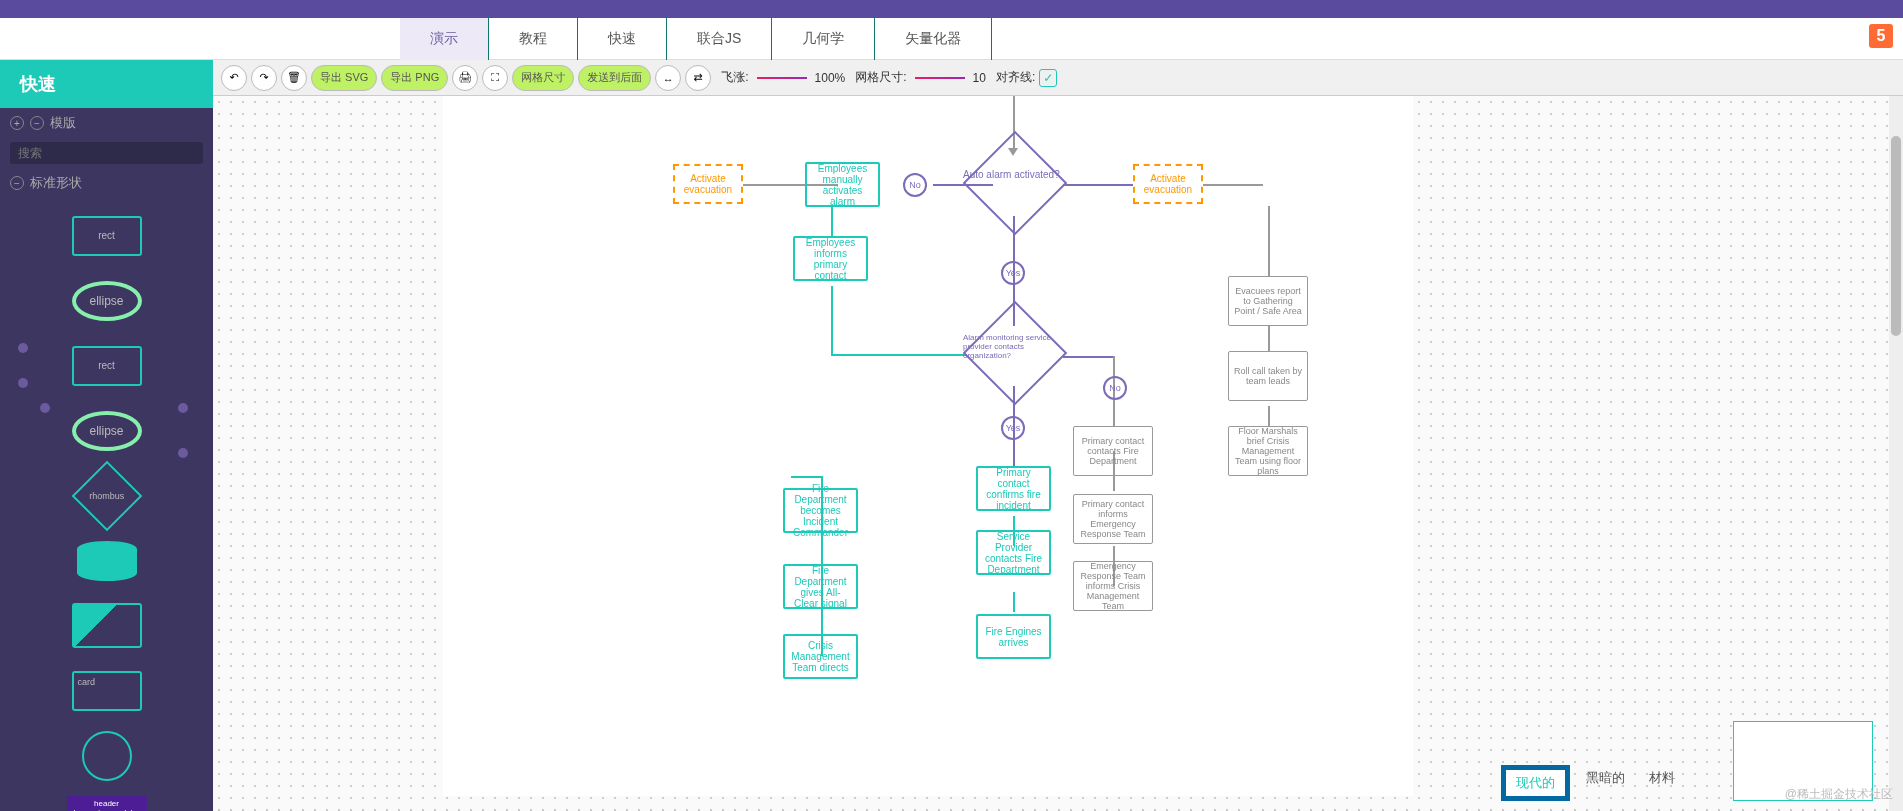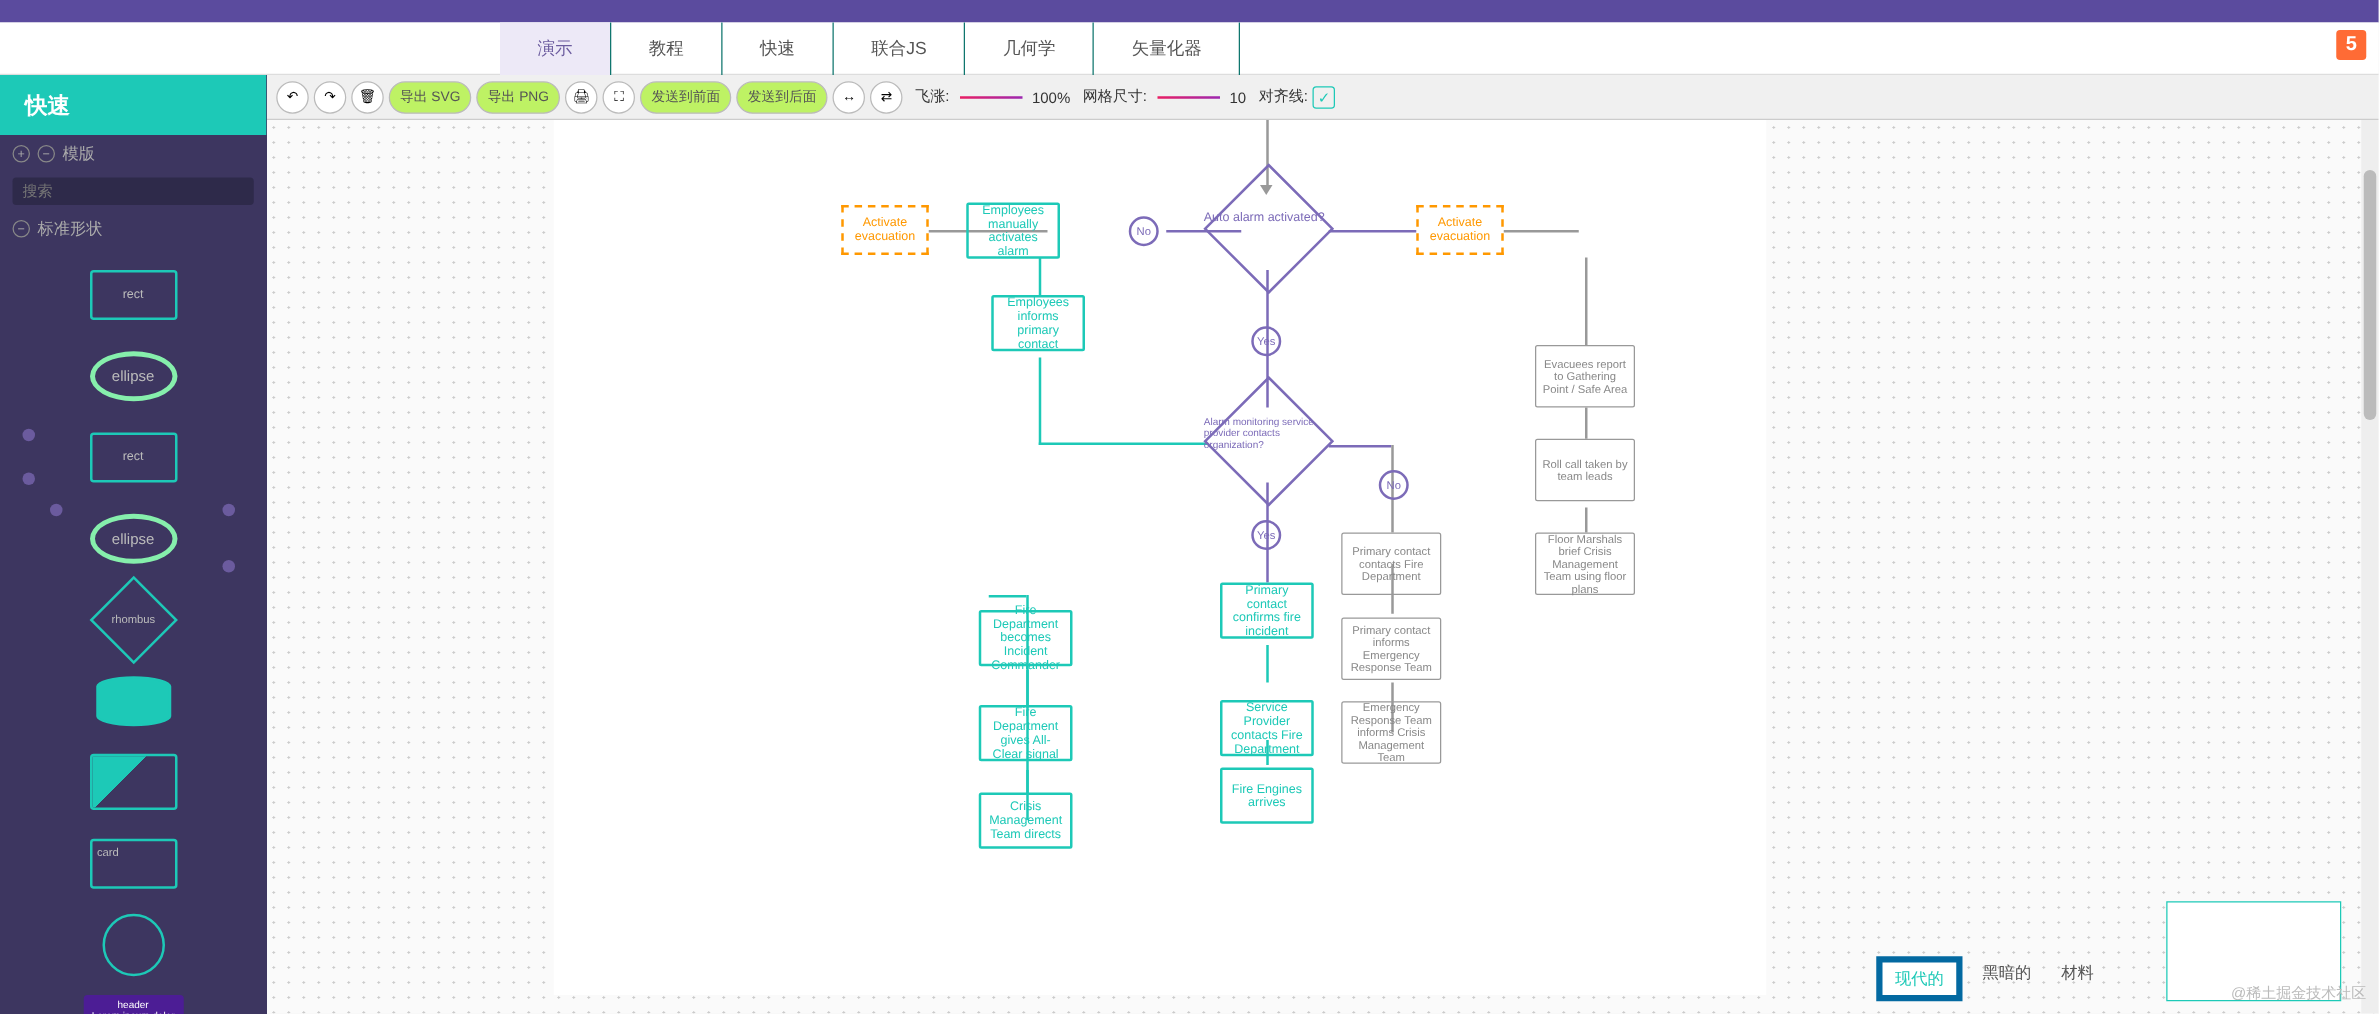--- a/index.html
+++ b/index.html
@@ -148,21 +148,21 @@
 
   <div class="canvas-area">
     <div class="toolbar">
       <div class="tool-btn">↶</div>
       <div class="tool-btn">↷</div>
       <div class="tool-btn">🗑</div>
       <div class="tool-btn-text">导出 SVG</div>
       <div class="tool-btn-text">导出 PNG</div>
       <div class="tool-btn">🖨</div>
       <div class="tool-btn">⛶</div>
-      <div class="tool-btn-text">发送到前面</div>
+      <div class="tool-btn-text">网格尺寸</div>
       <div class="tool-btn-text">发送到后面</div>
       <div class="tool-btn">↔</div>
       <div class="tool-btn">⇄</div>
       <span class="tool-label">飞涨:</span>
       <div class="tool-slider"></div>
       <span class="tool-val">100%</span>
       <span class="tool-label">网格尺寸:</span>
       <div class="tool-slider"></div>
       <span class="tool-val">10</span>
       <span class="tool-label">对齐线:</span>
@@ -197,29 +197,29 @@
         <div class="edge edge-v edge-teal" style="left:378px;top:440px;height:30px"></div>
         <div class="edge edge-v edge-teal" style="left:378px;top:520px;height:20px"></div>
 
         <div class="n-diamond" style="left:520px;top:55px">
             <span>Auto alarm activated?</span>
           </div>
         <div class="n-circ" style="left:460px;top:77px">No</div>
         <div class="n-circ" style="left:558px;top:165px">Yes</div>
         <div class="node n-dashed" style="left:230px;top:68px">Activate evacuation</div>
         <div class="node n-dashed" style="left:690px;top:68px">Activate evacuation</div>
-        <div class="node n-teal" style="left:330px;top:66px">Employees manually activates alarm</div>
+        <div class="node n-teal" style="left:362px;top:66px">Employees manually activates alarm</div>
         <div class="node n-teal" style="left:350px;top:140px">Employees informs primary contact</div>
         <div class="n-diamond" style="left:520px;top:225px">
             <span style="font-size:8px;padding-top:12px">Alarm monitoring service provider contacts organization?</span>
           </div>
         <div class="n-circ" style="left:558px;top:320px">Yes</div>
         <div class="n-circ" style="left:660px;top:280px">No</div>
         <div class="node n-teal" style="left:533px;top:370px">Primary contact confirms fire incident</div>
-        <div class="node n-teal" style="left:533px;top:464px">Service Provider contacts Fire Department</div>
+        <div class="node n-teal" style="left:533px;top:434px">Service Provider contacts Fire Department</div>
         <div class="node n-teal" style="left:533px;top:518px">Fire Engines arrives</div>
         <div class="node n-gray" style="left:630px;top:330px">Primary contact contacts Fire Department</div>
         <div class="node n-gray" style="left:630px;top:398px">Primary contact informs Emergency Response Team</div>
         <div class="node n-gray" style="left:630px;top:465px">Emergency Response Team informs Crisis Management Team</div>
         <div class="node n-gray" style="left:785px;top:180px">Evacuees report to Gathering Point / Safe Area</div>
         <div class="node n-gray" style="left:785px;top:255px">Roll call taken by team leads</div>
         <div class="node n-gray" style="left:785px;top:330px">Floor Marshals brief Crisis Management Team using floor plans</div>
         <div class="node n-teal" style="left:340px;top:392px">Fire Department becomes Incident Commander</div>
         <div class="node n-teal" style="left:340px;top:468px">Fire Department gives All-Clear signal</div>
         <div class="node n-teal" style="left:340px;top:538px">Crisis Management Team directs</div>

